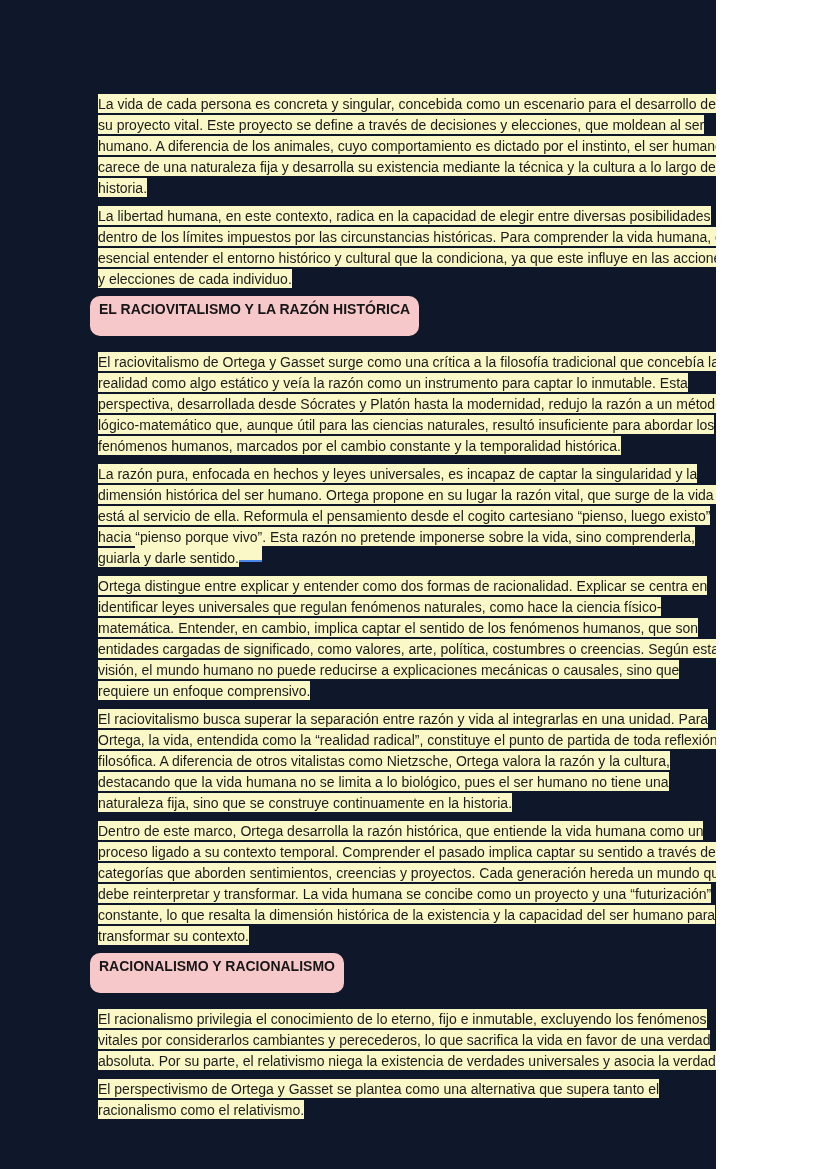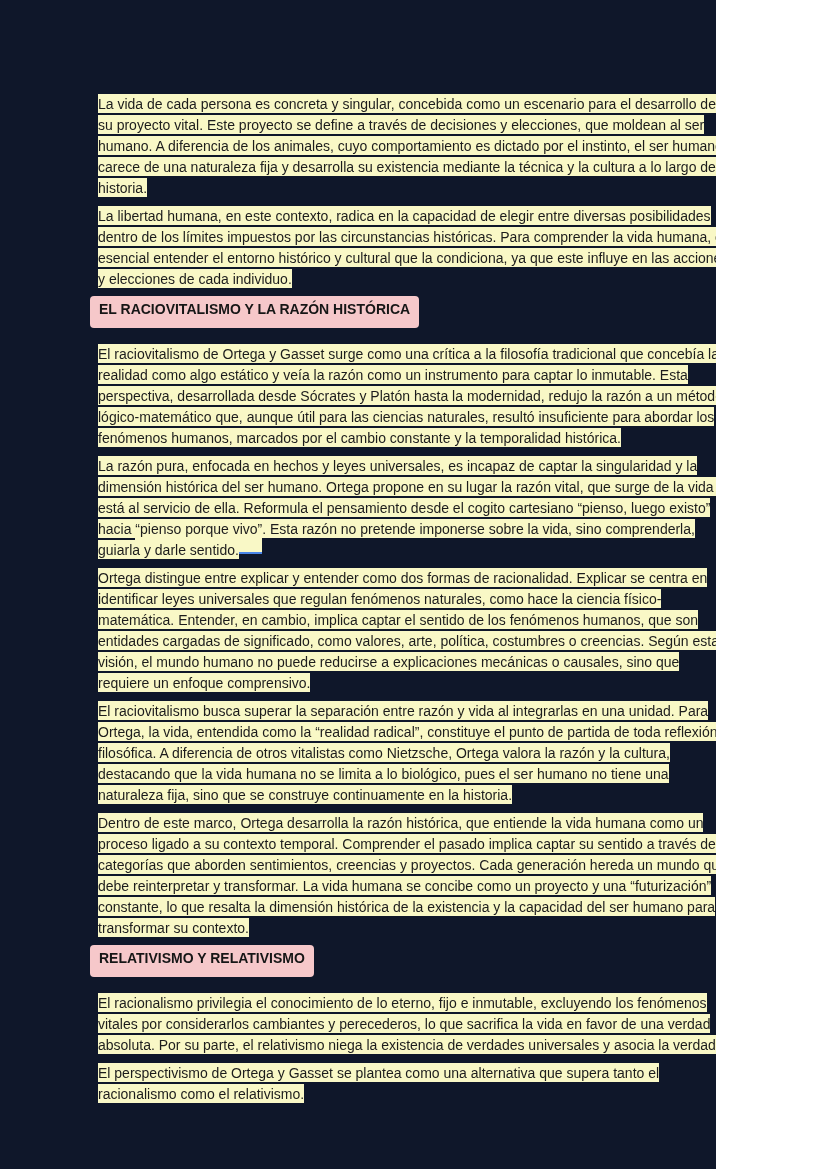--- a/index.html
+++ b/index.html
@@ -37,36 +37,36 @@
   .ul-blue {
     border-bottom: 2.5px solid var(--underline-blue, #4a86e8);
     padding-bottom: 16px;
   }
   .heading {
     margin: 2px 0 15px -8px;
   }
   .pill {
     display: inline-block;
     background: var(--hl-pink, #f6c8ca);
-    border-radius: 4px;
-    padding: 3px 9px 8px 9px;
+    border-radius: 10px;
+    padding: 3px 9px 16px 9px;
     font-weight: bold;
     color: #161616;
   }
 </style>
 </head>
 <body>
 
 <div class="page">
   <div class="doc">
       <p><span class="hl">La vida de cada persona es concreta y singular, concebida como un escenario para el desarrollo de su proyecto vital. Este proyecto se define a través de decisiones y elecciones, que moldean al ser humano. A diferencia de los animales, cuyo comportamiento es dictado por el instinto, el ser humano carece de una naturaleza fija y desarrolla su existencia mediante la técnica y la cultura a lo largo de la historia.</span></p>
       <p><span class="hl">La libertad humana, en este contexto, radica en la capacidad de elegir entre diversas posibilidades dentro de los límites impuestos por las circunstancias históricas. Para comprender la vida humana, es esencial entender el entorno histórico y cultural que la condiciona, ya que este influye en las acciones y elecciones de cada individuo.</span></p>
       <div class="heading"><span class="pill">EL RACIOVITALISMO Y LA RAZÓN HISTÓRICA</span></div>
       <p><span class="hl">El raciovitalismo de Ortega y Gasset surge como una crítica a la filosofía tradicional que concebía la realidad como algo estático y veía la razón como un instrumento para captar lo inmutable. Esta perspectiva, desarrollada desde Sócrates y Platón hasta la modernidad, redujo la razón a un método lógico-matemático que, aunque útil para las ciencias naturales, resultó insuficiente para abordar los fenómenos humanos, marcados por el cambio constante y la temporalidad histórica.</span></p>
       <p><span class="hl">La razón pura, enfocada en hechos y leyes universales, es incapaz de captar la singularidad y la dimensión histórica del ser humano. Ortega propone en su lugar la razón vital, que surge de la vida y está al servicio de ella. Reformula el pensamiento desde el cogito cartesiano “pienso, luego existo” hacia </span><span class="hl ul-blue">“pienso porque vivo”</span><span class="hl">. Esta razón no pretende imponerse sobre la vida, sino comprenderla, guiarla y darle sentido.</span></p>
       <p><span class="hl">Ortega distingue entre explicar y entender como dos formas de racionalidad. Explicar se centra en identificar leyes universales que regulan fenómenos naturales, como hace la ciencia físico-matemática. Entender, en cambio, implica captar el sentido de los fenómenos humanos, que son entidades cargadas de significado, como valores, arte, política, costumbres o creencias. Según esta visión, el mundo humano no puede reducirse a explicaciones mecánicas o causales, sino que requiere un enfoque comprensivo.</span></p>
       <p><span class="hl">El raciovitalismo busca superar la separación entre razón y vida al integrarlas en una unidad. Para Ortega, la vida, entendida como la “realidad radical”, constituye el punto de partida de toda reflexión filosófica. A diferencia de otros vitalistas como Nietzsche, Ortega valora la razón y la cultura, destacando que la vida humana no se limita a lo biológico, pues el ser humano no tiene una naturaleza fija, sino que se construye continuamente en la historia.</span></p>
       <p><span class="hl">Dentro de este marco, Ortega desarrolla la razón histórica, que entiende la vida humana como un proceso ligado a su contexto temporal. Comprender el pasado implica captar su sentido a través de categorías que aborden sentimientos, creencias y proyectos. Cada generación hereda un mundo que debe reinterpretar y transformar. La vida humana se concibe como un proyecto y una “futurización” constante, lo que resalta la dimensión histórica de la existencia y la capacidad del ser humano para transformar su contexto.</span></p>
-      <div class="heading"><span class="pill">RELATIVISMO Y RELATIVISMO</span></div>
+      <div class="heading"><span class="pill">RACIONALISMO Y RACIONALISMO</span></div>
       <p><span class="hl">El racionalismo privilegia el conocimiento de lo eterno, fijo e inmutable, excluyendo los fenómenos vitales por considerarlos cambiantes y perecederos, lo que sacrifica la vida en favor de una verdad absoluta. Por su parte, el relativismo niega la existencia de verdades universales y asocia la verdad</span></p>
       <p><span class="hl">El perspectivismo de Ortega y Gasset se plantea como una alternativa que supera tanto el racionalismo como el relativismo.</span></p>
     </div>
 </div>
 
 </body></html>

